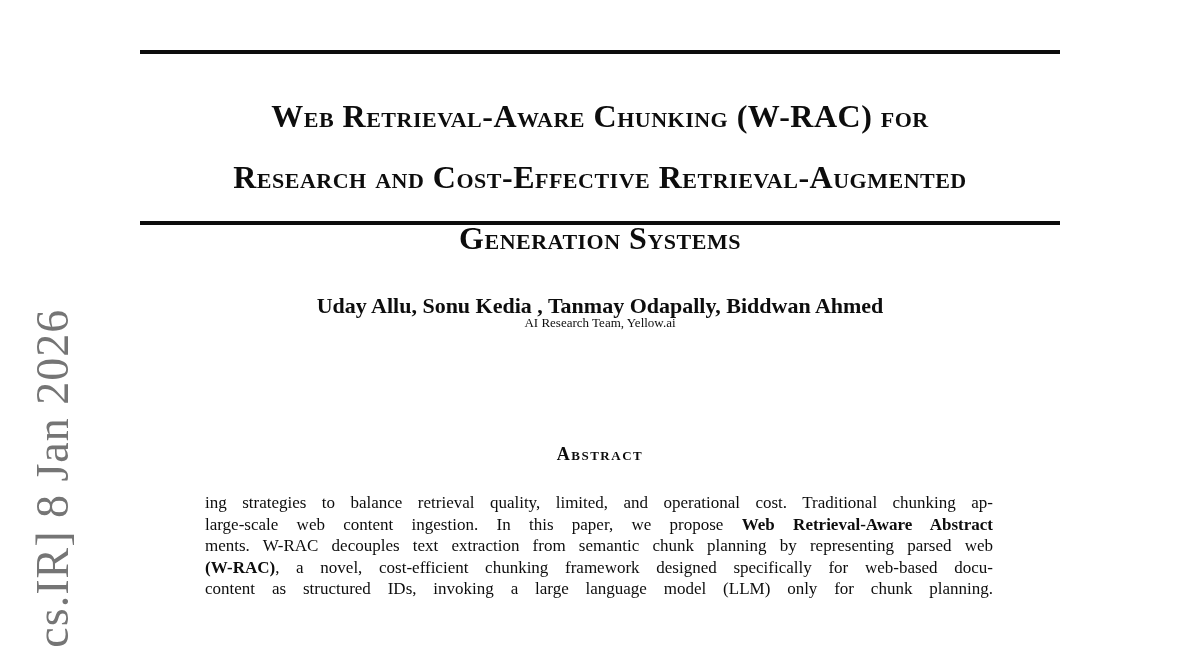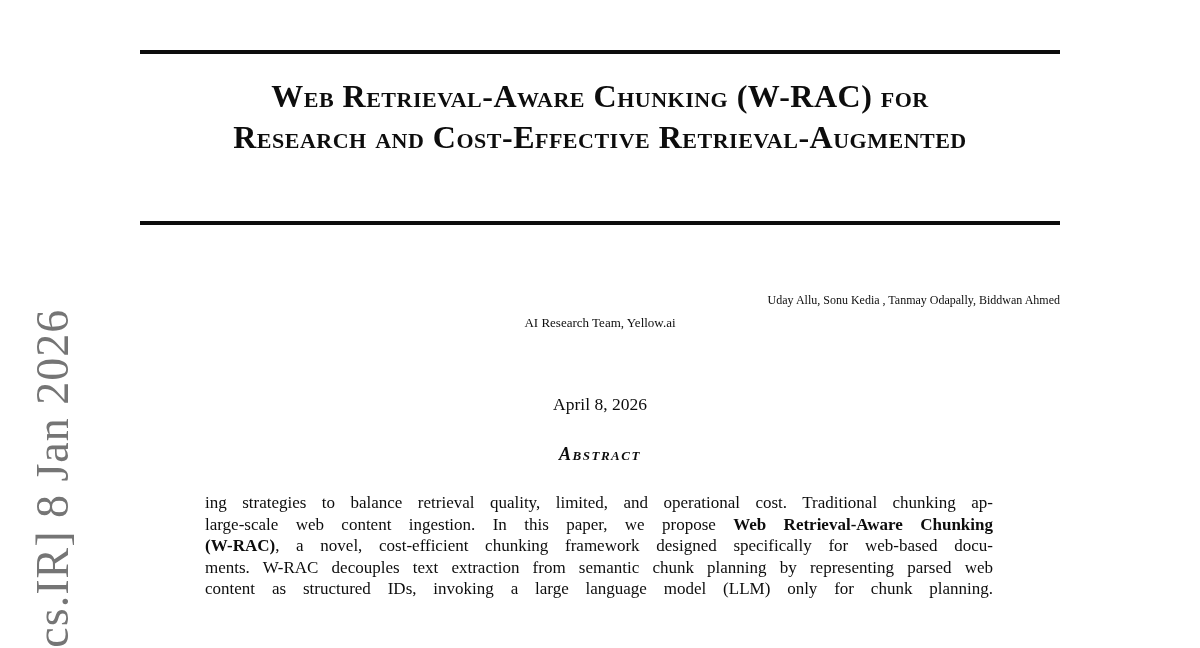--- a/index.html
+++ b/index.html
@@ -39,38 +39,37 @@
     top: 76px;
     width: 920px;
     text-align: center;
     font-weight: bold;
     font-variant: small-caps;
     font-size: 32px;
     line-height: 41px;
     letter-spacing: 0.5px;
     color: #0d0d0d;
   }
-  .title-line { white-space: nowrap; }
+  .title-line { white-space: nowrap; margin-top: 20px; }
   .center-line {
     position: absolute;
     left: 140px;
     width: 920px;
     text-align: center;
     white-space: nowrap;
   }
-  .authors-line { top: 293px; font-size: 12px; font-weight: normal; text-align: right; }
+  .authors-line { top: 293px; font-size: 22px; font-weight: bold; }
   .affiliation-line { top: 315px; font-size: 13px; }
   .date-line { top: 394px; font-size: 17.5px; }
   .abstract-heading {
     top: 444px;
     font-size: 18px;
     font-weight: bold;
     font-variant: small-caps;
     letter-spacing: 1.5px;
-    font-style: italic;
   }
   .abstract-body {
     position: absolute;
     left: 205px;
     top: 492px;
     width: 788px;
     font-size: 17px;
     line-height: 21.6px;
     color: #0d0d0d;
   }
@@ -87,33 +86,33 @@
 
 <div class="page">
 
   <div class="arxiv-stamp">[cs.IR]  8 Jan 2026</div>
 
   <div class="rule rule-top"></div>
 
   <div class="title-block">
     <div class="title-line">Web Retrieval-Aware Chunking (W-RAC) for</div>
     <div class="title-line">Research and Cost-Effective Retrieval-Augmented</div>
+    <div class="title-line">Generation Systems</div>
   </div>
 
   <div class="rule rule-bottom"></div>
 
   <div class="center-line authors-line">Uday Allu, Sonu Kedia , Tanmay Odapally, Biddwan Ahmed</div>
 
   <div class="center-line affiliation-line">AI Research Team, Yellow.ai</div>
 
-  <div class="center-line date-line">April 8, 2026</div>
 
   <div class="center-line abstract-heading">Abstract</div>
 
   <div class="abstract-body">
     <div class="abs-line"><span>ing strategies to balance retrieval quality, limited, and operational cost. Traditional chunking ap-</span></div>
-    <div class="abs-line"><span>large-scale web content ingestion. In this paper, we propose </span><b>Web Retrieval-Aware Chunking</b></div>
+    <div class="abs-line"><span>large-scale web content ingestion. In this paper, we propose </span><b>Web Retrieval-Aware Abstract</b></div>
+    <div class="abs-line"><span>ments. W-RAC decouples text extraction from semantic chunk planning by representing parsed web</span></div>
     <div class="abs-line"><b>(W-RAC)</b><span>, a novel, cost-efficient chunking framework designed specifically for web-based docu-</span></div>
-    <div class="abs-line"><span>ments. W-RAC decouples text extraction from semantic chunk planning by representing parsed web</span></div>
     <div class="abs-line"><span>content as structured IDs, invoking a large language model (LLM) only for chunk planning.</span></div>
   </div>
 
 </div>
 
 </body></html>

